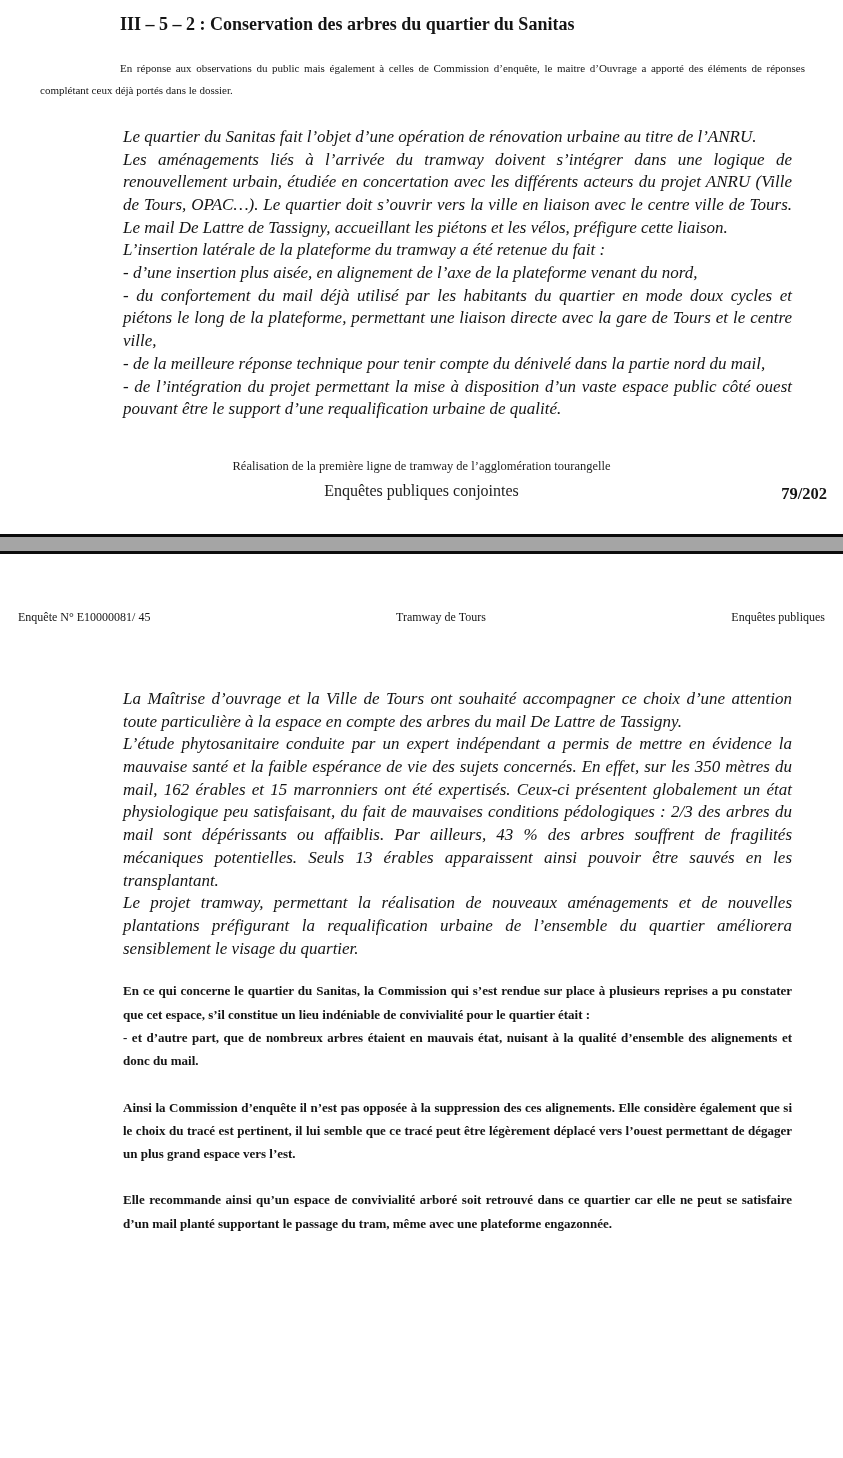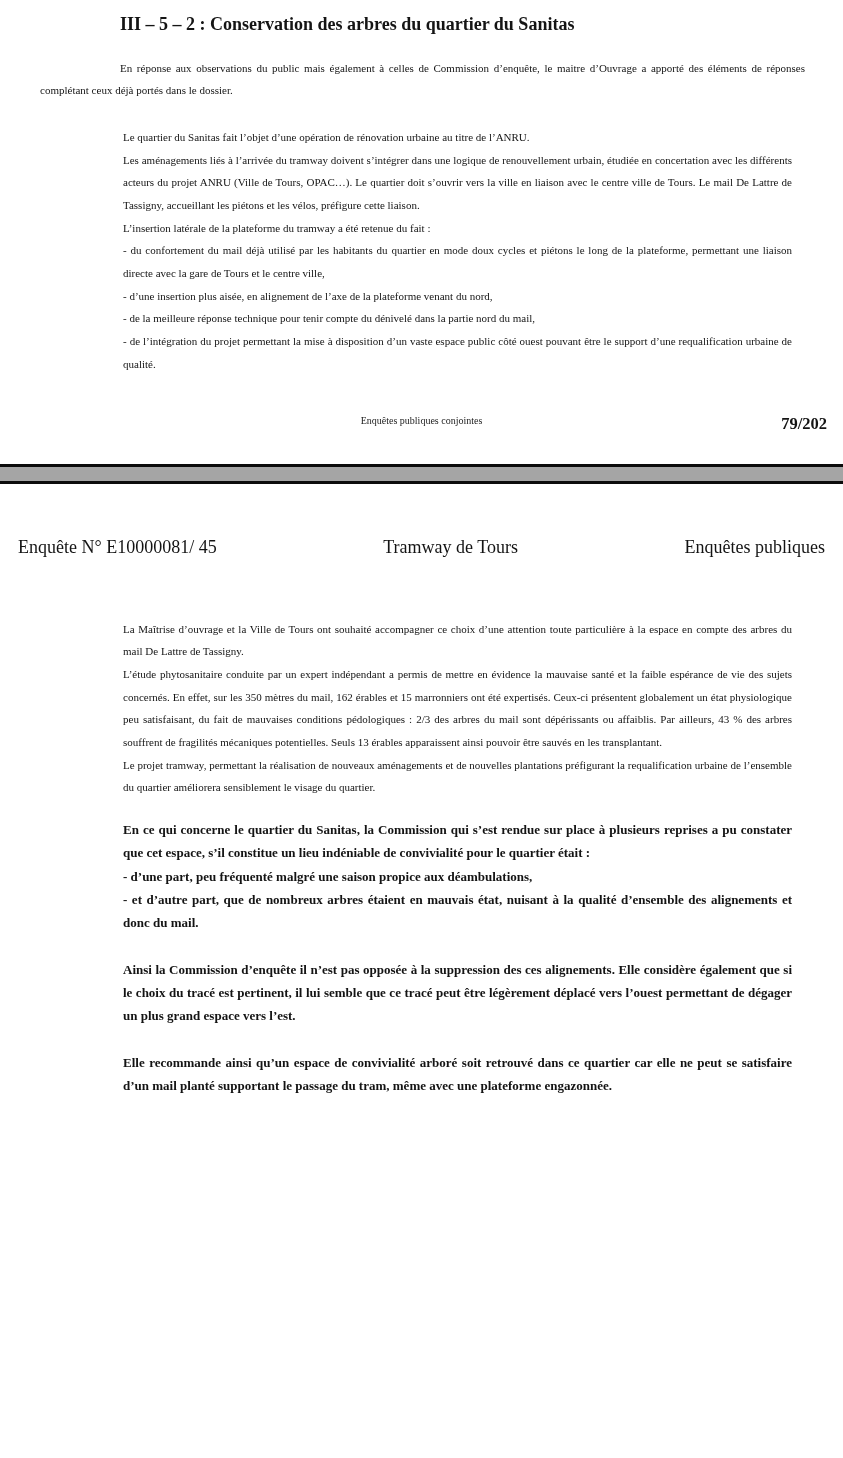--- a/index.html
+++ b/index.html
@@ -28,41 +28,42 @@
   }
   .intro-paragraph {
     margin: 21px 38px 0 40px;
     font-size: 11px;
     line-height: 22.4px;
     text-align: justify;
     text-indent: 80px;
   }
   .quote-block {
     margin: 24px 51px 0 123px;
-    font-size: 11px;
+    font-size: 17px;
+    font-style: italic;
     line-height: 22.7px;
     text-align: justify;
   }
   .quote-block p {
     margin: 0;
   }
   .footer-area {
     position: relative;
     margin-top: 36px;
     padding-bottom: 6px;
   }
   .footer-line-1 {
     text-align: center;
     font-size: 12.5px;
     line-height: 18px;
     color: #1c1c1c;
   }
   .footer-line-2 {
     text-align: center;
-    font-size: 10px;
+    font-size: 16px;
     line-height: 18px;
     margin-top: 7px;
     color: #1c1c1c;
   }
   .page-number {
     position: absolute;
     right: 16px;
     bottom: 2px;
     font-size: 16.5px;
     font-weight: bold;
@@ -76,21 +77,21 @@
     border-top: 3px solid #0c0c0c;
     border-bottom: 3px solid #0c0c0c;
   }
 
   
   .page2-header {
     display: flex;
     justify-content: space-between;
     align-items: baseline;
     margin: 54px 18px 0 18px;
-    font-size: 18px;
+    font-size: 12px;
     line-height: 18px;
   }
   .page2-header .hdr-center { }
   .page2-header .hdr-right  { text-align: center; }
 
   .quote-block-2 {
     margin: 62px 51px 0 123px;
   }
 
   .commission-block {
@@ -114,27 +115,28 @@
 
   <div>
     <h1 class="section-title">III – 5 – 2 : Conservation des arbres du quartier du Sanitas</h1>
 
     <p class="intro-paragraph">En réponse aux observations du public mais également à celles de Commission d’enquête, le maitre d’Ouvrage a apporté des éléments de réponses complétant ceux déjà portés dans le dossier.</p>
 
     <div class="quote-block">
       <p>Le quartier du Sanitas fait l’objet d’une opération de rénovation urbaine au titre de l’ANRU.</p>
       <p>Les aménagements liés à l’arrivée du tramway doivent s’intégrer dans une logique de renouvellement urbain, étudiée en concertation avec les différents acteurs du projet ANRU (Ville de Tours, OPAC…). Le quartier doit s’ouvrir vers la ville en liaison avec le centre ville de Tours. Le mail De Lattre de Tassigny, accueillant les piétons et les vélos, préfigure cette liaison.</p>
       <p>L’insertion latérale de la plateforme du tramway  a été retenue du fait :</p>
+      <p>- d’une insertion plus aisée, en alignement de l’axe de la plateforme venant du nord,</p>
       <p>- du confortement du mail déjà utilisé par les habitants du quartier en mode doux cycles et piétons le long de la plateforme, permettant une liaison directe avec la gare de Tours et le centre ville,</p>
-      <p>- d’une insertion plus aisée, en alignement de l’axe de la plateforme venant du nord,</p>
       <p>- de la meilleure réponse technique pour tenir compte du dénivelé dans la partie nord du mail,</p>
       <p>- de l’intégration du projet permettant la mise à disposition d’un vaste espace public côté ouest pouvant être le support d’une requalification urbaine de qualité.</p>
     </div>
 
     <div class="footer-area">
+      <div class="footer-line-1">Réalisation de la première ligne de tramway de l’agglomération tourangelle</div>
       <div class="footer-line-2">Enquêtes publiques conjointes</div>
       <div class="page-number">79/202</div>
     </div>
   </div>
 
   <div class="page-separator-bar"></div>
 
   <div>
     <div class="page2-header">
       <span class="hdr-left">Enquête N° E10000081/ 45</span>
@@ -143,21 +145,20 @@
     </div>
 
     <div class="quote-block quote-block-2">
       <p>La Maîtrise d’ouvrage et la Ville de Tours ont souhaité accompagner ce choix d’une attention toute particulière à la espace en compte des arbres du mail De Lattre de Tassigny.</p>
       <p>L’étude phytosanitaire conduite par un expert indépendant a permis de mettre en évidence la mauvaise santé et la faible espérance de vie des sujets concernés. En effet, sur les 350 mètres du mail, 162 érables et 15 marronniers ont été expertisés. Ceux-ci présentent globalement un état physiologique peu satisfaisant, du fait de mauvaises conditions pédologiques : 2/3 des arbres du mail sont dépérissants ou affaiblis. Par ailleurs, 43 % des arbres souffrent de fragilités mécaniques potentielles. Seuls 13 érables apparaissent ainsi pouvoir être sauvés en les transplantant.</p>
       <p>Le projet tramway, permettant la réalisation de nouveaux aménagements et de nouvelles plantations préfigurant la requalification urbaine de l’ensemble du quartier améliorera sensiblement le visage du quartier.</p>
     </div>
 
     <div class="commission-block">
       <p>En ce qui concerne le quartier du Sanitas, la Commission qui s’est rendue sur place à plusieurs reprises a pu constater que cet espace, s’il constitue un lieu indéniable de convivialité pour le quartier était :</p>
-      <p>- d’une part, peu fréquenté malgré une saison propice aux déambulations,</p>
       <p>- et d’autre part, que de nombreux arbres étaient en mauvais état, nuisant à la qualité d’ensemble des alignements et donc du mail.</p>
       <p class="gap-before">Ainsi la Commission d’enquête il n’est pas opposée à la suppression des ces alignements. Elle considère également que si le choix du tracé est pertinent, il lui semble que ce tracé peut être légèrement déplacé vers l’ouest permettant de dégager un plus grand espace vers l’est.</p>
       <p class="gap-before">Elle recommande ainsi qu’un espace de convivialité arboré soit retrouvé dans ce quartier car elle ne peut se satisfaire d’un mail planté supportant le passage du tram, même avec une plateforme engazonnée.</p>
     </div>
 
     <div class="bottom-whitespace"></div>
   </div>
 
 </div>
 

